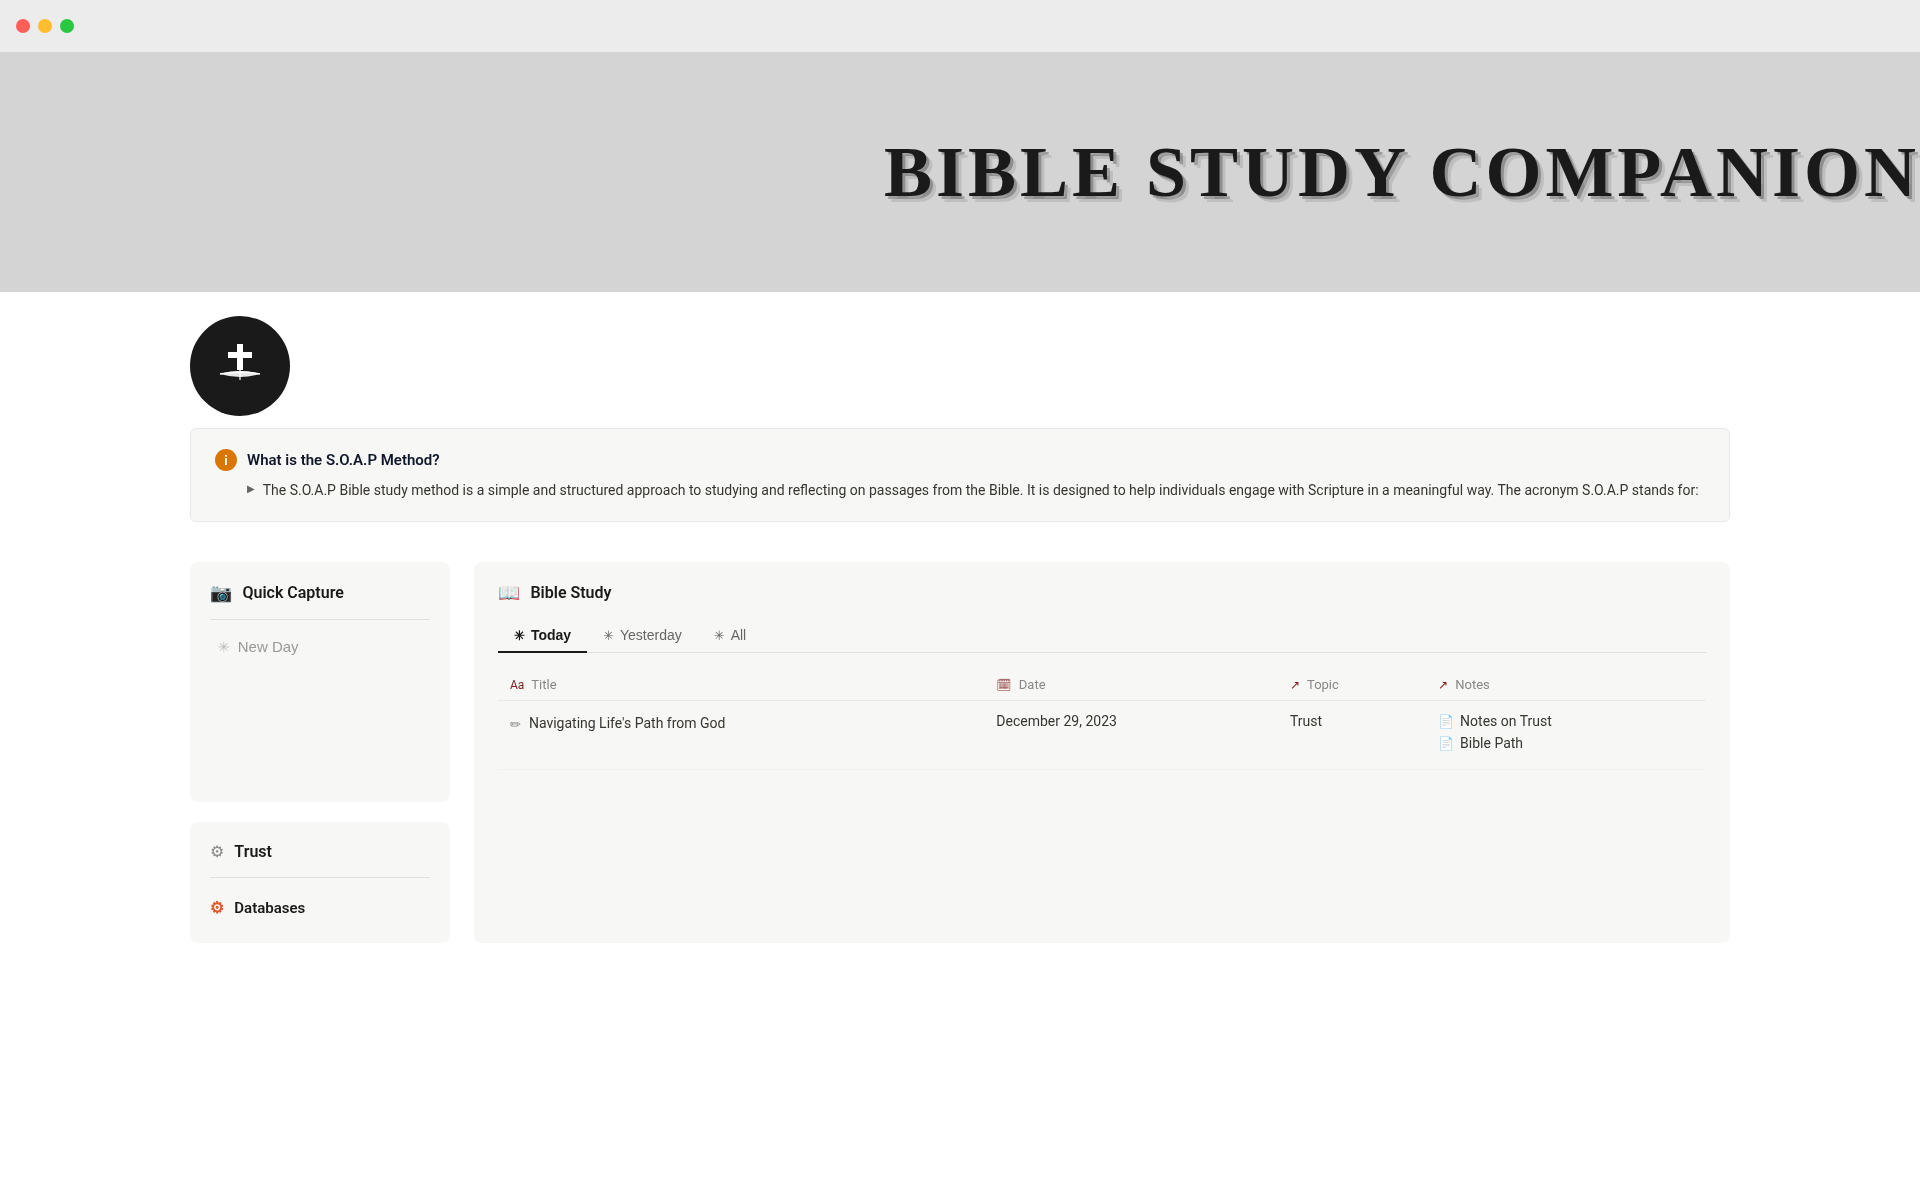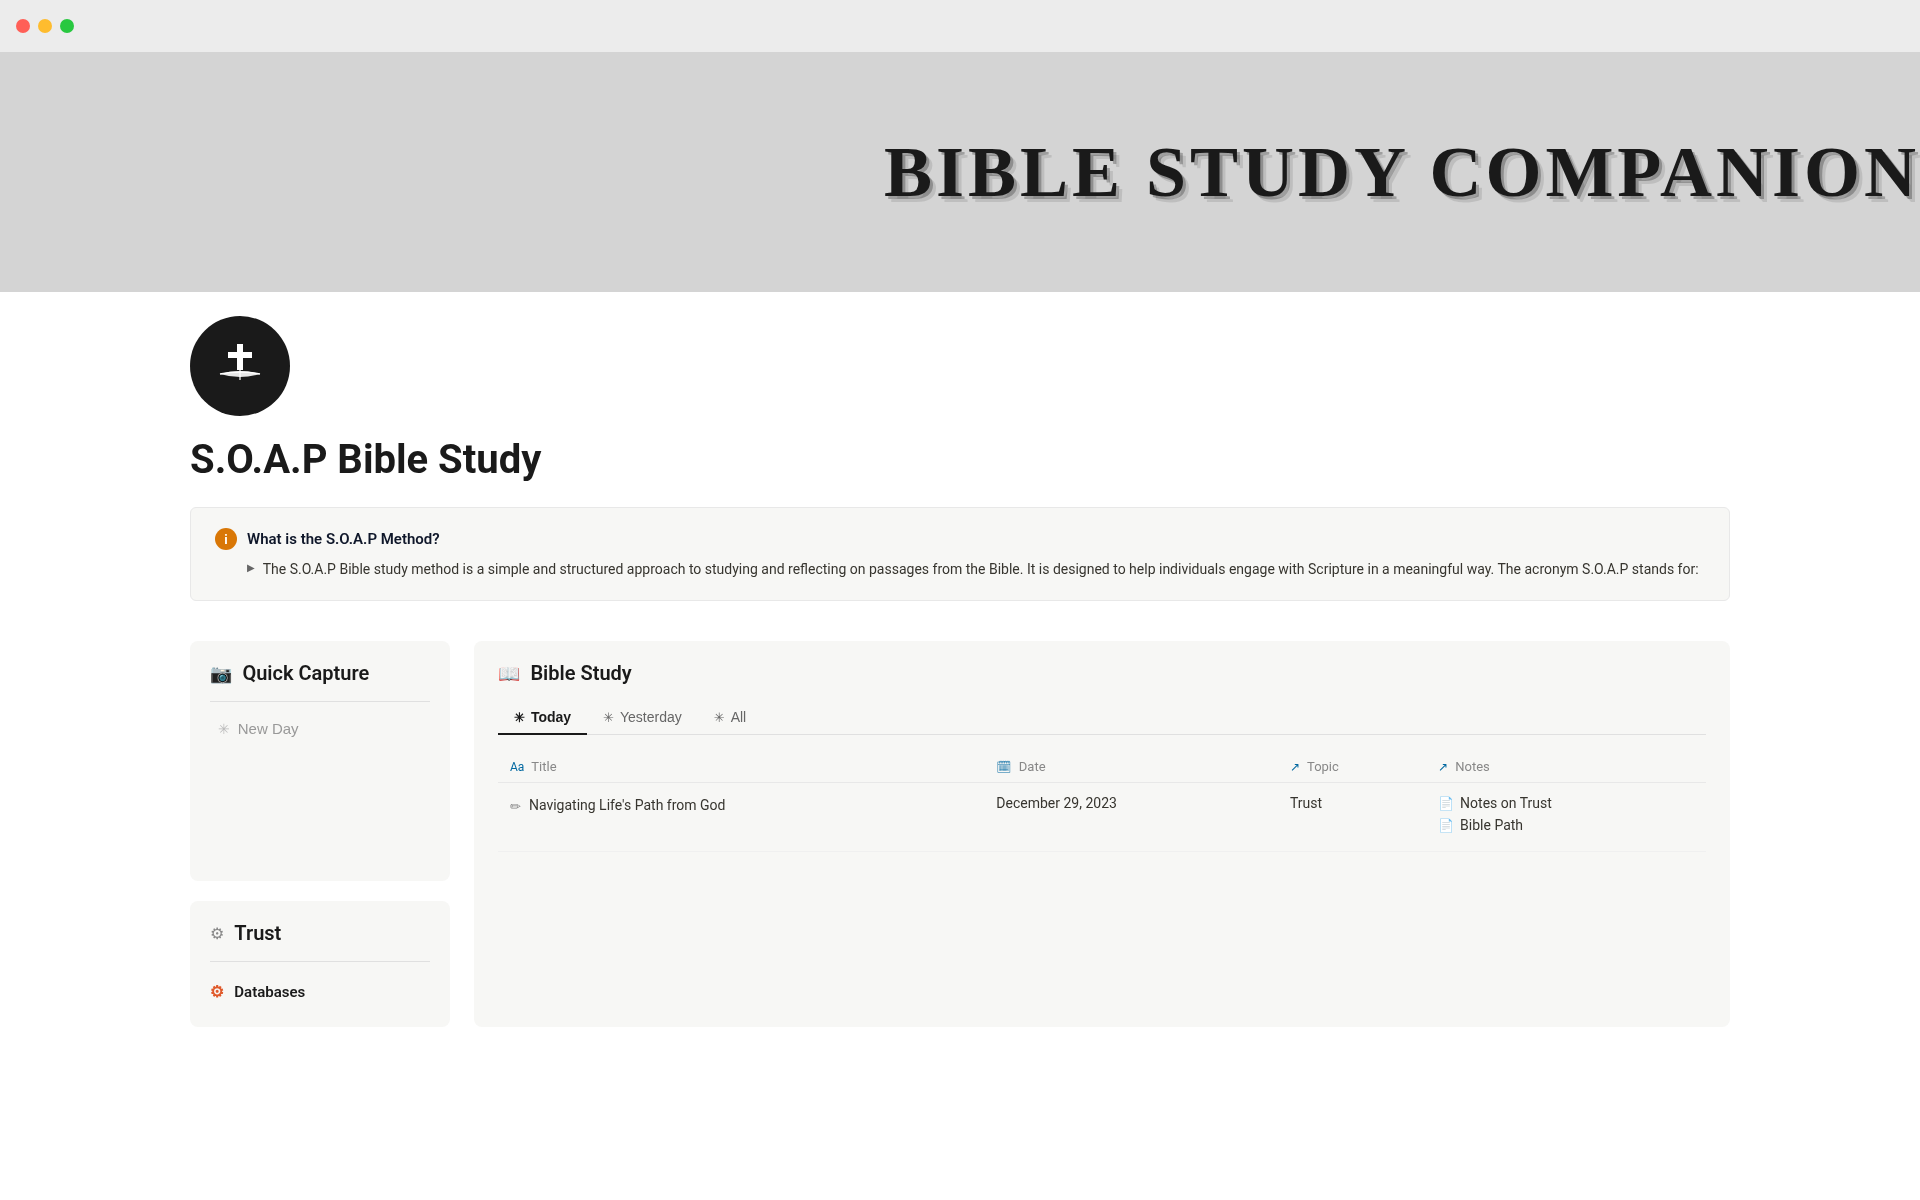--- a/index.html
+++ b/index.html
@@ -146,21 +146,21 @@
       padding: 20px 20px;
       min-height: 240px;
     }
     .card-header {
       display: flex;
       align-items: center;
       gap: 10px;
       margin-bottom: 16px;
     }
     .card-header-title {
-      font-size: 20px;
+      font-size: 16px;
       font-weight: 600;
       color: #1a1a1a;
     }
     .card-icon {
       font-size: 18px;
     }
     .card-divider {
       height: 1px;
       background: #e0e0e0;
       margin-bottom: 14px;
@@ -262,21 +262,21 @@
       padding: 8px 12px;
       border-bottom: 1px solid #e8e8e8;
     }
     .study-table td {
       padding: 12px 12px;
       font-size: 14px;
       color: #37352f;
       vertical-align: top;
       border-bottom: 1px solid #f0f0f0;
     }
-    .th-icon { font-size: 12px; margin-right: 4px; color: #0369a1; text-align: right; }
+    .th-icon { font-size: 12px; margin-right: 4px; color: #7f1d1d; text-align: right; }
     .entry-link {
       display: flex;
       align-items: flex-start;
       gap: 8px;
       color: #37352f;
       font-size: 14px;
       line-height: 1.5;
     }
     .entry-icon { font-size: 13px; color: #888; margin-top: 2px; flex-shrink: 0; }
     .note-item {
@@ -319,21 +319,20 @@
         <rect x="27" y="8" width="6" height="26" fill="white"></rect>
         <rect x="18" y="16" width="24" height="6" fill="white"></rect>
 
         <path d="M10 38 Q30 32 50 38 Q30 44 10 38 Z" fill="white" opacity="0.9"></path>
         <path d="M10 38 Q30 34 50 38" stroke="white" stroke-width="1.5" fill="none"></path>
         <line x1="30" y1="33" x2="30" y2="44" stroke="white" stroke-width="1.2"></line>
       </svg>
     </div>
   </div>
 
-  <h2 class="page-title">S.O.A.P Bible Study</h2>
 
   <div class="info-callout">
     <div class="info-callout-header">
       <div class="info-icon">i</div>
       <span class="info-callout-title">What is the S.O.A.P Method?</span>
     </div>
     <div class="info-callout-body">
       <span class="triangle">▶</span>
       <p class="info-callout-body-text">The S.O.A.P Bible study method is a simple and structured approach to studying and reflecting on passages from the Bible. It is designed to help individuals engage with Scripture in a meaningful way. The acronym S.O.A.P stands for:</p>
     </div>

